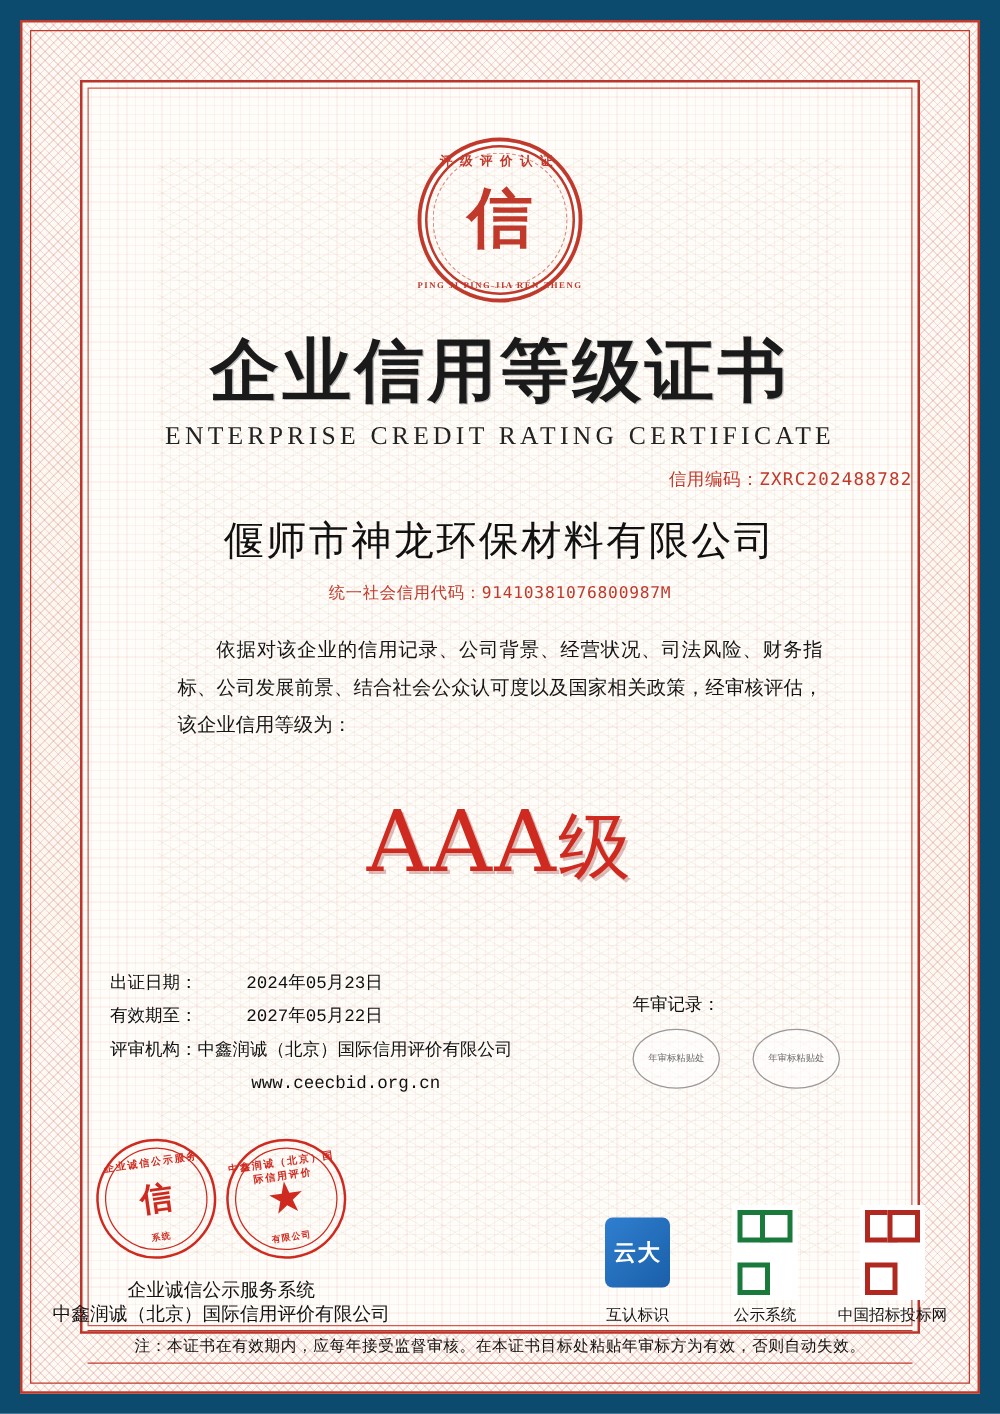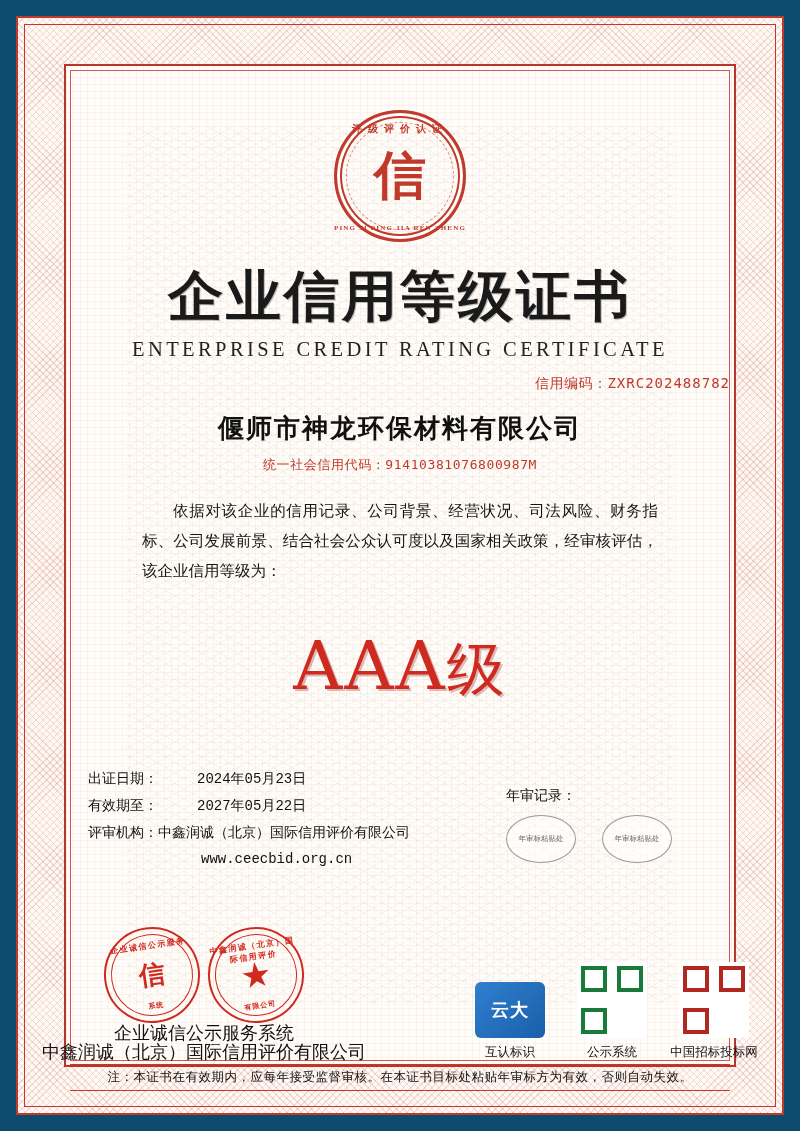--- a/index.html
+++ b/index.html
@@ -163,22 +163,22 @@
     font-family: "DejaVu Sans", "Liberation Sans", sans-serif;
     letter-spacing: 0.5px;
   }
   .credit-no .value {
     font-family: "DejaVu Sans Mono", "Liberation Mono", monospace;
     letter-spacing: 1px;
   }
 
   .company-name {
     margin-top: 18px;
-    font-size: 26px;
-    font-weight: bold;
+    font-size: 32px;
+    font-weight: normal;
     letter-spacing: 2px;
     color: #111;
     font-family: "DejaVu Sans", "Liberation Sans", sans-serif;
   }
   .uscc {
     margin-top: 10px;
     font-size: 13px;
     color: #c0392b;
     letter-spacing: 0.6px;
     font-family: "DejaVu Sans", "Liberation Sans", sans-serif;
@@ -325,44 +325,44 @@
     font-family: "Liberation Serif", serif;
   }
   .round-stamp .star {
     position: absolute;
     left: 50%; top: 50%;
     transform: translate(-50%, -50%);
     font-size: 30px;
     line-height: 1;
   }
   .stamp-captions {
-    margin-top: 0;
+    margin-top: 16px;
     text-align: center;
-    font-size: 18px;
+    font-size: 15px;
     color: #111;
     line-height: 19px;
     font-family: "DejaVu Sans", "Liberation Sans", sans-serif;
   }
 
   .badges {
     display: flex;
     gap: 14px;
     align-items: flex-end;
   }
   .badge {
     display: flex;
     flex-direction: column;
     align-items: center;
     width: 88px;
   }
   .badge-art {
-    width: 70px;
+    width: 52px;
     height: 72px;
     display: flex;
-    align-items: flex-end;
+    align-items: center;
     justify-content: center;
   }
   .qr {
     width: 72px;
     height: 72px;
     background-color: #fff;
     background-image:
       repeating-linear-gradient(0deg, #14213d 0 4px, transparent 4px 8px),
       repeating-linear-gradient(90deg, #14213d 0 4px, transparent 4px 8px);
     background-blend-mode: screen;

